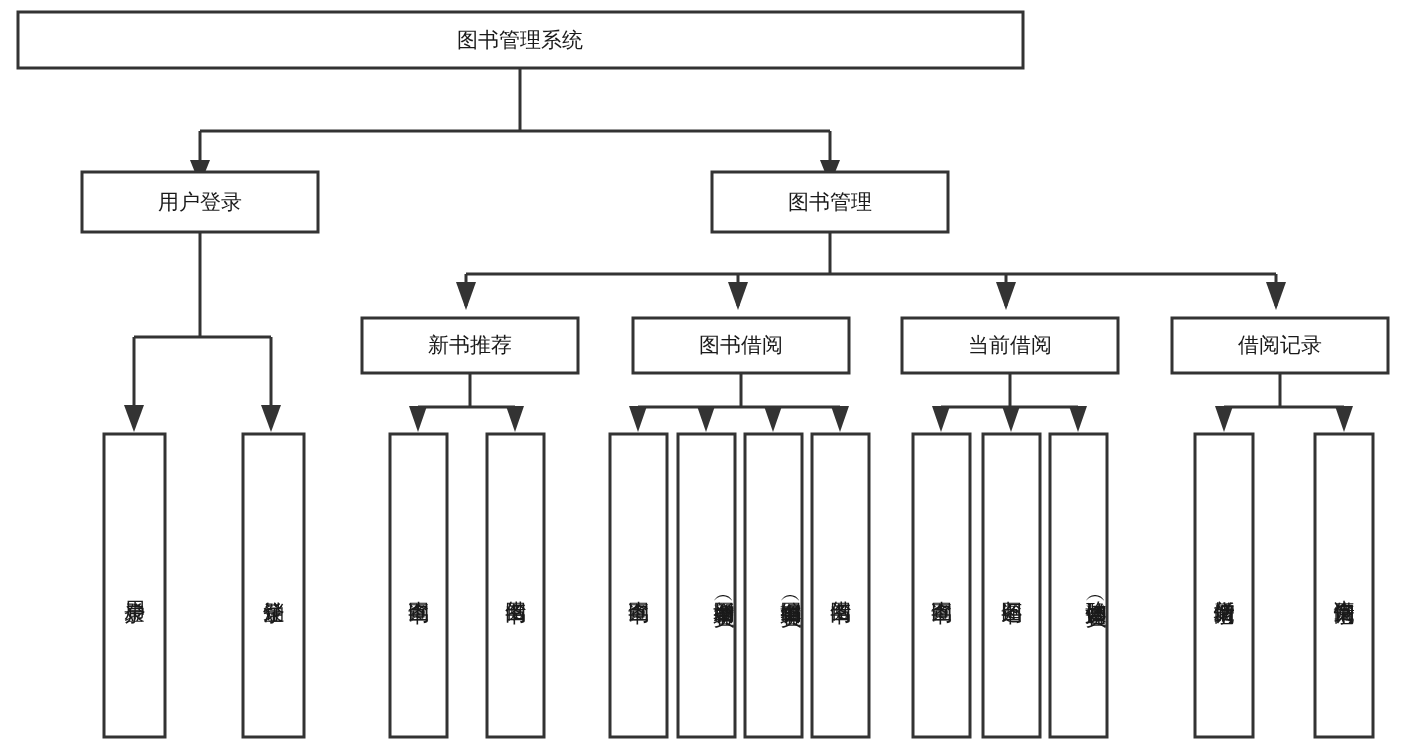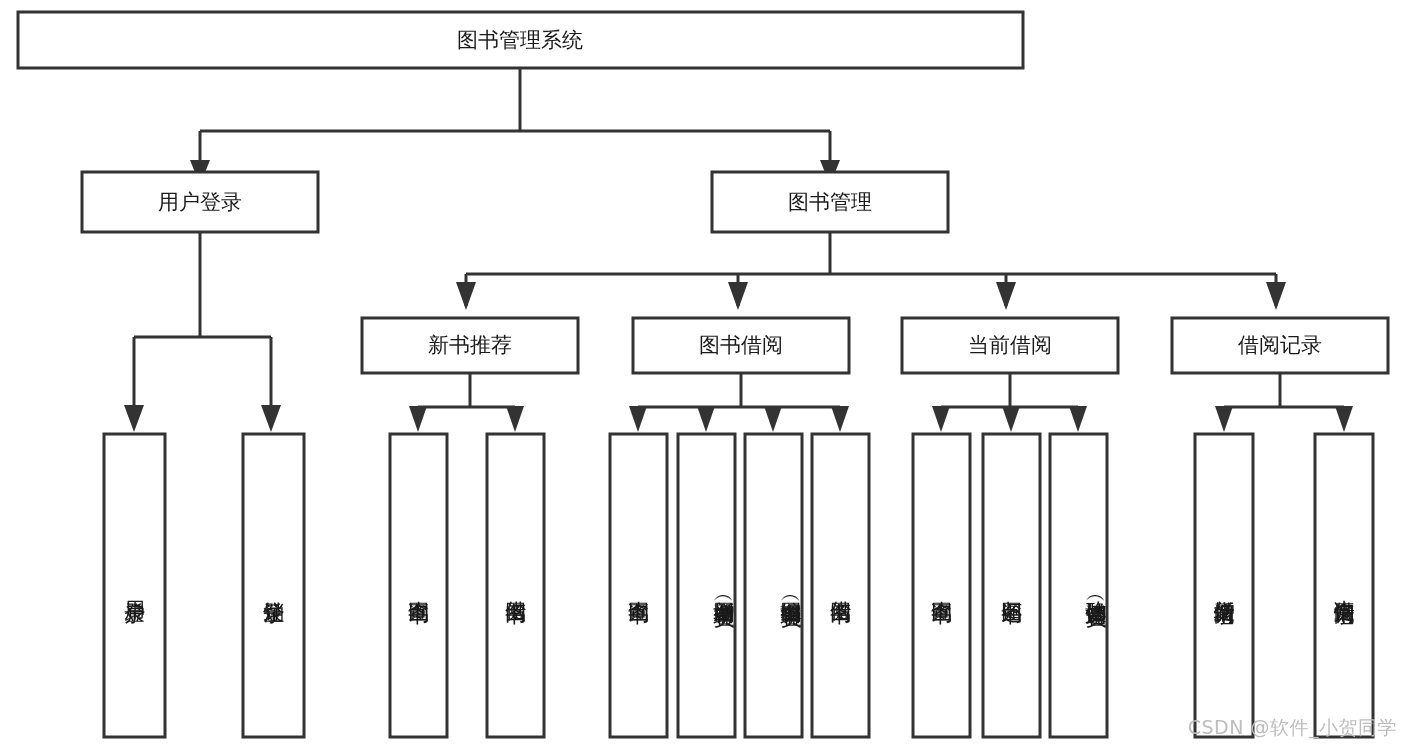--- a/index.html
+++ b/index.html
@@ -215,15 +215,14 @@
   <div class="node-label-v" style="left:745px; top:434px; width:57px; height:303px; align-items:flex-start; padding-top:6px; box-sizing:border-box;">编辑图书（管理员）</div>
   <div class="node-label-v" style="left:812px; top:434px; width:57px; height:303px;">借阅图书</div>
 
   <div class="node-label-v" style="left:913px; top:434px; width:57px; height:303px;">查询图书</div>
   <div class="node-label-v" style="left:983px; top:434px; width:57px; height:303px;">归还图书</div>
   <div class="node-label-v" style="left:1050px; top:434px; width:57px; height:303px; align-items:flex-start; padding-top:6px; box-sizing:border-box;">确认归还（管理员）</div>
 
   <div class="node-label-v" style="left:1195px; top:434px; width:58px; height:303px;">新增借阅记录</div>
   <div class="node-label-v" style="left:1315px; top:434px; width:58px; height:303px;">查询借阅记录</div>
 
-  <div class="watermark">CSDN @软件_小贺同学</div>
 
 </div>
 
 </body></html>

